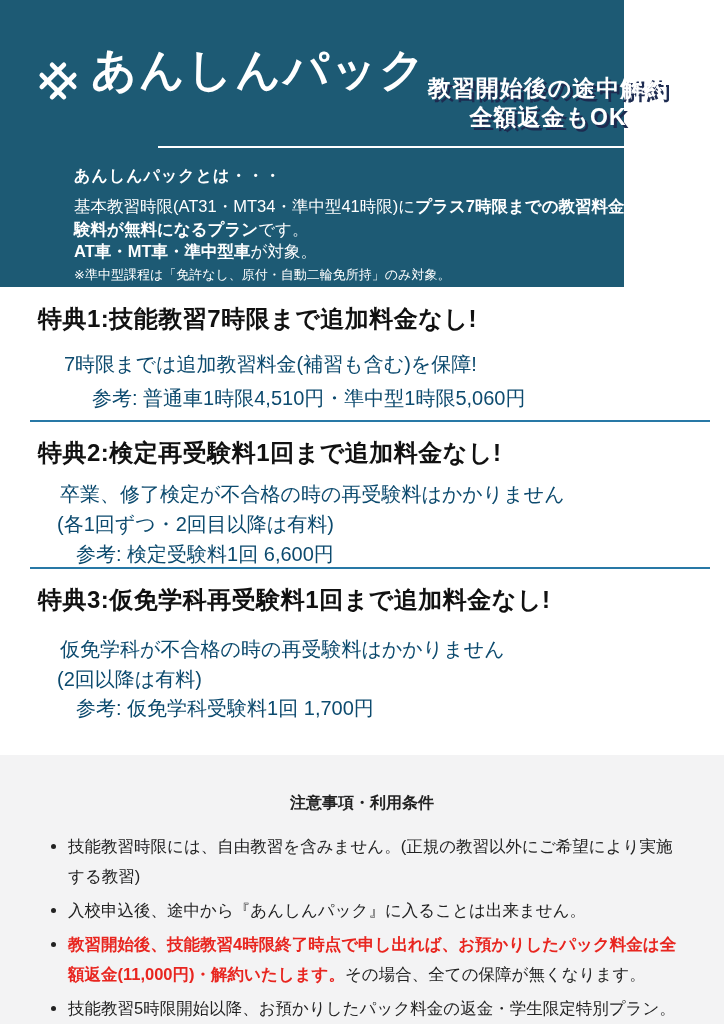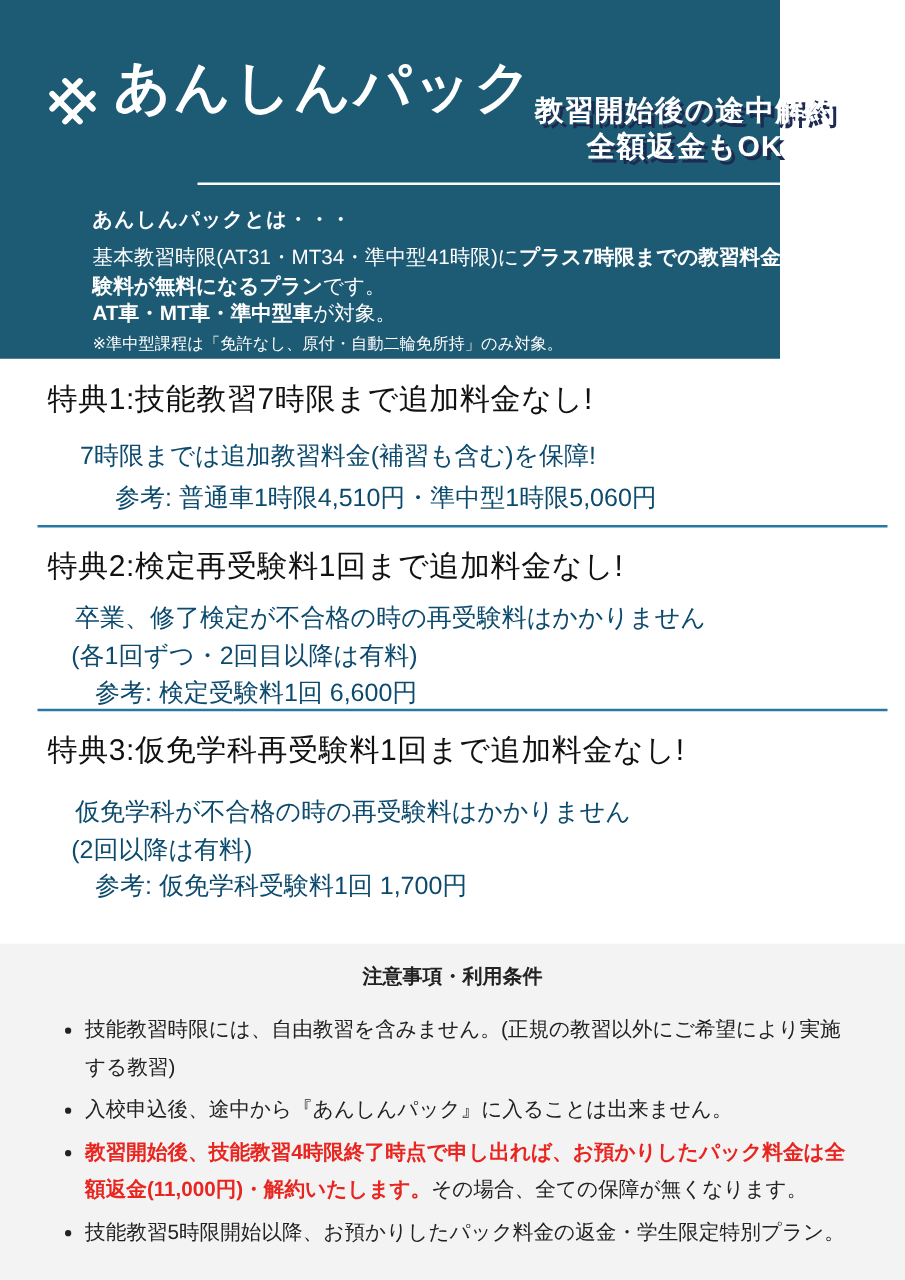--- a/index.html
+++ b/index.html
@@ -21,27 +21,27 @@
   .plan-label{position:absolute;left:408px;top:28px;width:282px;text-align:center;font-size:20px;letter-spacing:1px;}
   .badge{position:absolute;left:398px;top:74px;width:300px;text-align:center;font-size:23px;font-weight:bold;line-height:29px;letter-spacing:1px;text-shadow:3px 3px 0 var(--badge-shadow);}
   .header-divider{position:absolute;left:158px;top:146px;width:539px;height:2px;background:#fff;}
   .about{position:absolute;left:74px;top:166px;width:636px;}
   .about-title{font-size:16px;font-weight:bold;letter-spacing:1px;margin-bottom:8px;}
   .about-text{font-size:16.5px;line-height:22.5px;}
   .about-text b{font-weight:bold;}
   .about-note{font-size:13px;margin-top:3px;}
 
   
-  .benefit-title{position:absolute;font-size:24px;font-weight:normal;color:#111;letter-spacing:.5px;white-space:nowrap;}
+  .benefit-title{position:absolute;font-size:24px;font-weight:bold;color:#111;letter-spacing:.5px;white-space:nowrap;}
   .benefit-line{position:absolute;font-size:20px;color:#0c4a6e;white-space:nowrap;}
   .rule{position:absolute;left:30px;width:680px;height:2px;background:var(--divider);}
 
   
   .notes{position:absolute;top:755px;left:0;width:724px;height:269px;background:var(--panel-bg);color:#222;}
-  .notes-title{margin-top:16px;text-align:center;font-size:16px;font-weight:bold;}
+  .notes-title{margin-top:38px;text-align:center;font-size:16px;font-weight:bold;}
   .notes-list{margin:17px 38px 0 50px;padding-left:18px;font-size:16.5px;line-height:30px;list-style:disc outside;}
   .notes-list li{margin-bottom:4px;}
   .alert{color:var(--alert-red);font-weight:bold;}
 </style>
 </head>
 <body>
 
 <div class="page">
 
   <div class="header">

